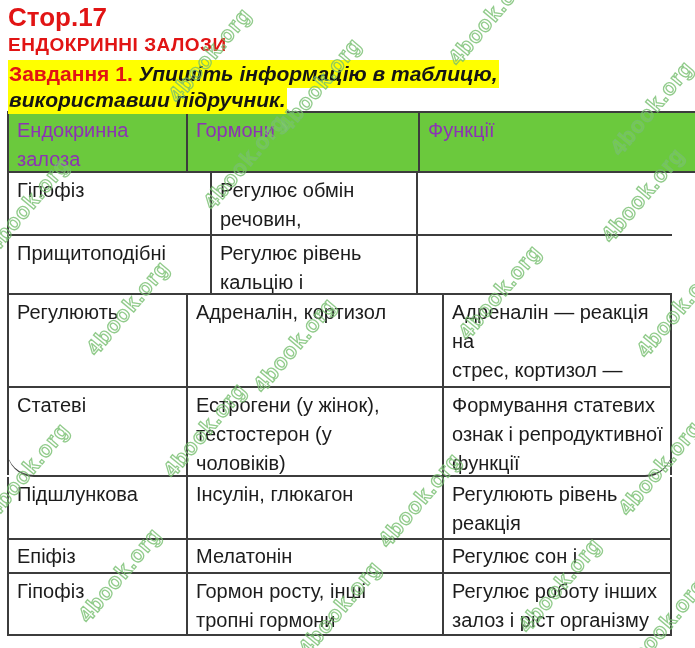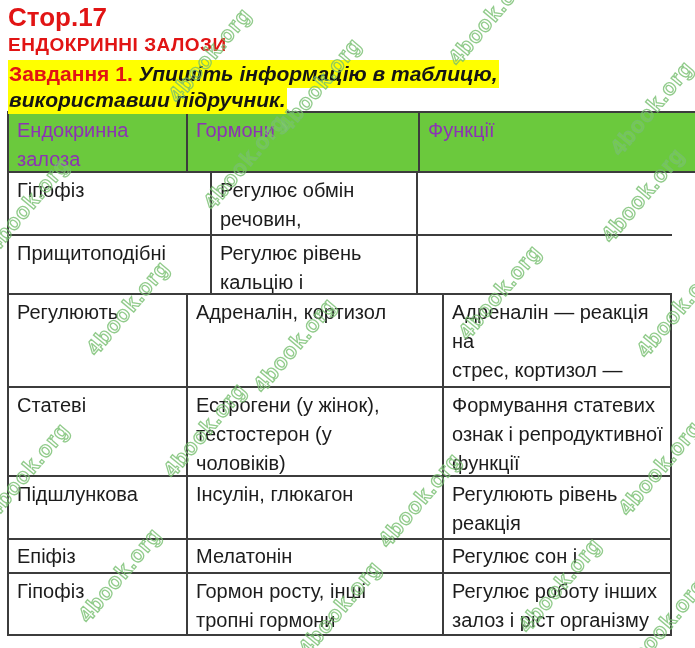--- a/index.html
+++ b/index.html
@@ -26,21 +26,21 @@
   .tbody { width:665px; }
   .row { display:grid; grid-template-columns:179px 232px 254px; box-sizing:border-box;
          border-bottom:2px solid var(--border); }
   .cell { box-sizing:border-box; padding:3px 4px 0 8px; font-size:20px; line-height:29px;
           white-space:pre-line; overflow:hidden; }
   .cell.c1 { border-left:2px solid var(--border); }
   .cell.c2 { border-left:2px solid var(--border); }
   .cell.c3 { border-left:2px solid var(--border); }
   .row .cell.c3 { border-right:2px solid var(--border);margin-left:24px; }
   .row.h63 { height:63px; } .row.h59 { height:59px; } .row.h93 { height:93px; }
-  .row.h89 { height:89px; } .row.h34 { height:34px; } .row.h62 { height:62px; }
+  .row.h89 { height:89px;border-radius:27px; } .row.h34 { height:34px; } .row.h62 { height:62px; }
   .row.h34 .cell { padding-top:2px; }
 
   
   .wm { position:absolute; z-index:5; pointer-events:none;
         font-size:22px; font-weight:bold; letter-spacing:1px;
         color:rgba(255,255,255,0.08);
         -webkit-text-stroke:1.3px rgba(118,190,110,0.8);
         transform:translate(-50%,-50%) rotate(-50deg);
         white-space:nowrap; }
 </style>

